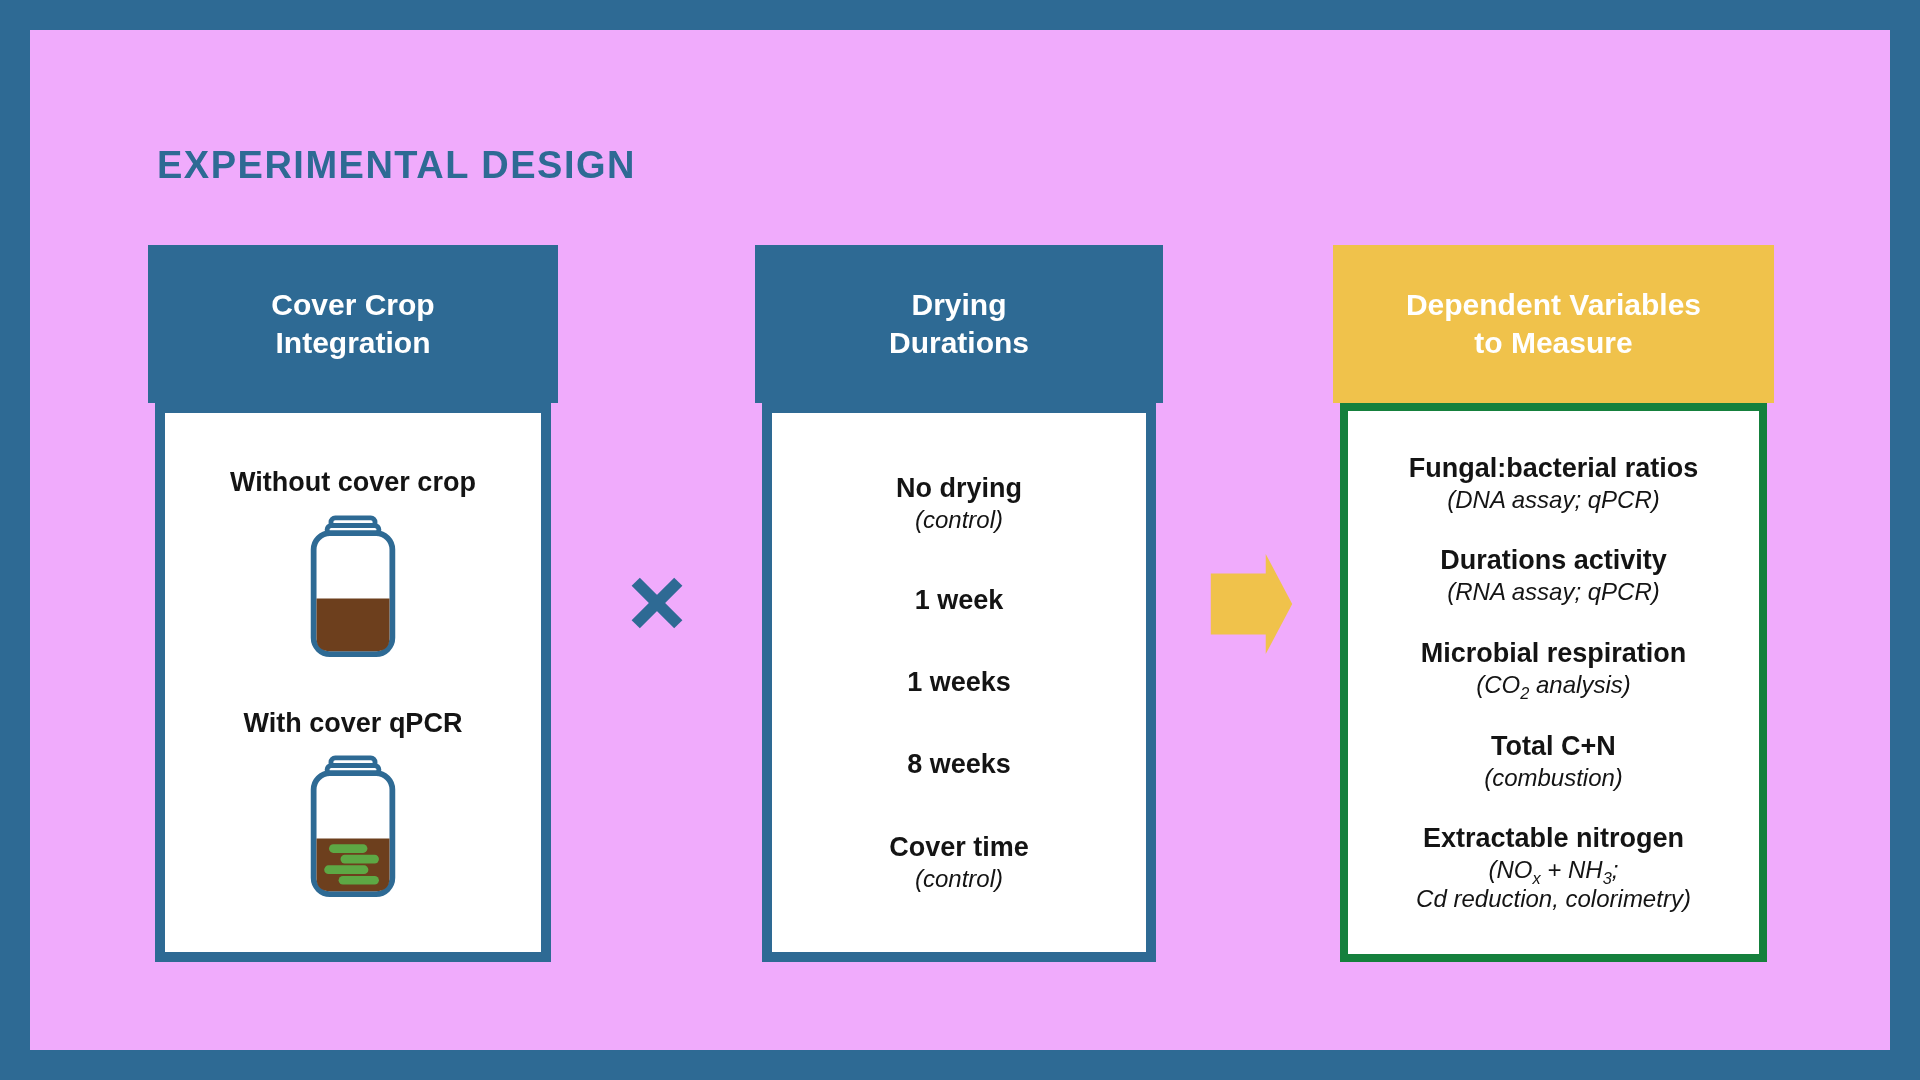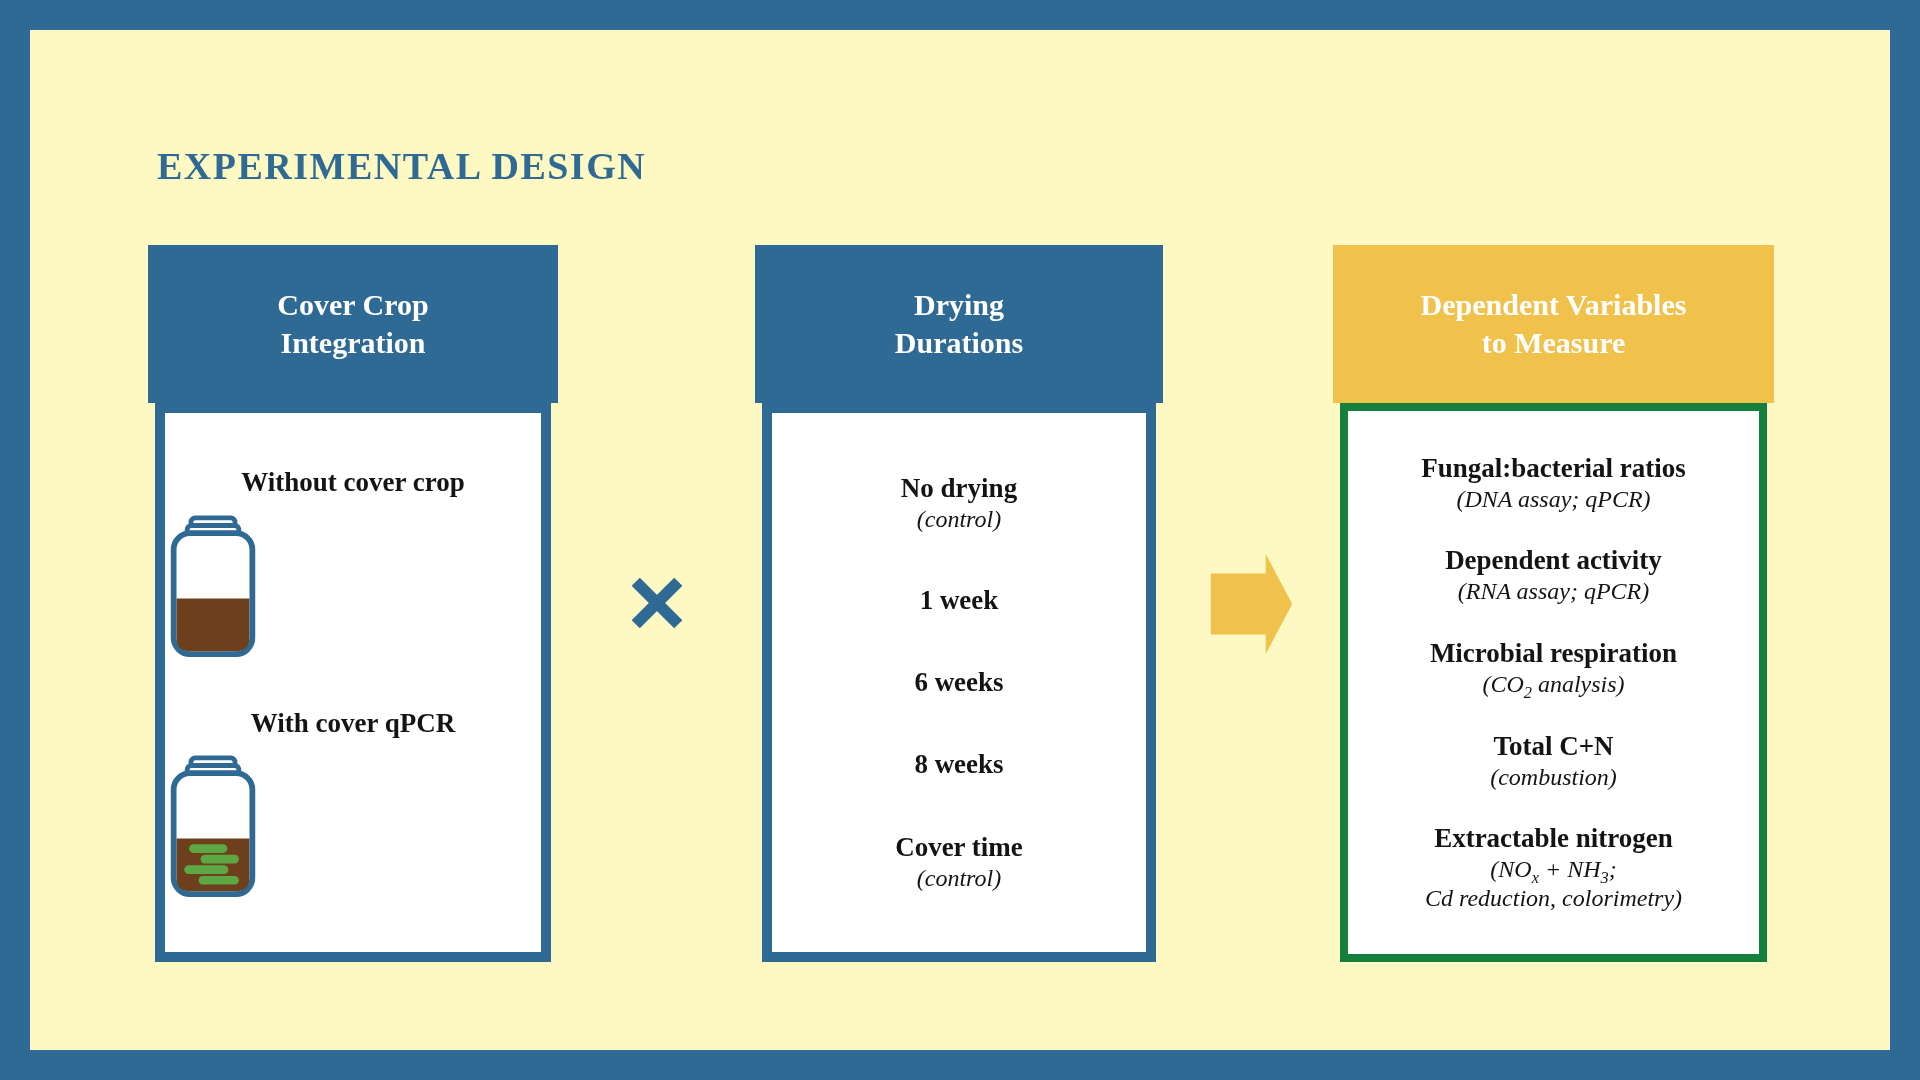--- a/index.html
+++ b/index.html
@@ -1,39 +1,39 @@
 <!DOCTYPE html>
 <html><head>
 <meta charset="utf-8">
 <style>
   html,body{margin:0;padding:0;background:#ffffff;}
   .page{
-    position:relative;width:1920px;height:1080px;overflow:hidden;background:#fef9c3;
-    font-family:Liberation Serif, serif;color:#141414;
+    position:relative;width:1920px;height:1080px;overflow:hidden;background:#f0abfc;
+    font-family:Liberation Sans, sans-serif;color:#141414;
   }
   .frame-border{
     position:absolute;inset:0;border:30px solid #2e6a94;pointer-events:none;z-index:50;
   }
   .title{
     position:absolute;left:157px;top:144px;margin:0;
     font-size:38px;font-weight:bold;letter-spacing:1.5px;color:#2e6a94;
   }
   .panel{position:absolute;top:245px;height:717px;}
   .panel-1{left:148px;width:410px;}
   .panel-2{left:755px;width:408px;}
   .panel-3{left:1333px;width:441px;}
   .panel-header{
     height:158px;display:flex;align-items:center;justify-content:center;text-align:center;
     color:#ffffff;font-weight:bold;font-size:30px;line-height:38px;white-space:pre-line;
   }
   .panel-header.blue{background:#2e6a94;}
   .panel-header.yellow{background:#f0c24b;}
   .panel-body{
     height:559px;margin:0 7px;background:#ffffff;box-sizing:border-box;
-    display:flex;flex-direction:column;
+    display:flex;flex-direction:column;align-items:center;
   }
   .panel-body.blue-border{border:10px solid #2e6a94;}
   .panel-body.yellow-border{border:8px solid #15803d;}
   .panel-body.evenly{justify-content:space-evenly;padding:10px 0;}
   .item{text-align:center;}
   .item-label{font-weight:bold;font-size:27px;line-height:33px;}
   .item-note{font-style:italic;font-size:24px;line-height:29px;}
   .item-note sub{font-size:0.68em;line-height:0;}
   .cc-label{font-weight:bold;font-size:27px;line-height:34px;text-align:center;}
   .cc-label.first{margin-top:52px;}
@@ -89,21 +89,21 @@
 Durations</header>
     <div class="panel-body blue-border evenly">
       <div class="item">
         <div class="item-label">No drying</div>
         <div class="item-note">(control)</div>
       </div>
       <div class="item">
         <div class="item-label">1 week</div>
       </div>
       <div class="item">
-        <div class="item-label">6 weeks</div>
+        <div class="item-label">1 weeks</div>
       </div>
       <div class="item">
         <div class="item-label">8 weeks</div>
       </div>
       <div class="item">
         <div class="item-label">Cover time</div>
         <div class="item-note">(control)</div>
       </div>
     </div>
   </section>
@@ -116,21 +116,21 @@
 
   <section class="panel panel-3">
     <header class="panel-header yellow">Dependent Variables
 to Measure</header>
     <div class="panel-body yellow-border evenly">
       <div class="item">
         <div class="item-label">Fungal:bacterial ratios</div>
         <div class="item-note">(DNA assay; qPCR)</div>
       </div>
       <div class="item">
-        <div class="item-label">Dependent activity</div>
+        <div class="item-label">Durations activity</div>
         <div class="item-note">(RNA assay; qPCR)</div>
       </div>
       <div class="item">
         <div class="item-label">Microbial respiration</div>
         <div class="item-note">(CO<sub>2</sub> analysis)</div>
       </div>
       <div class="item">
         <div class="item-label">Total C+N</div>
         <div class="item-note">(combustion)</div>
       </div>

